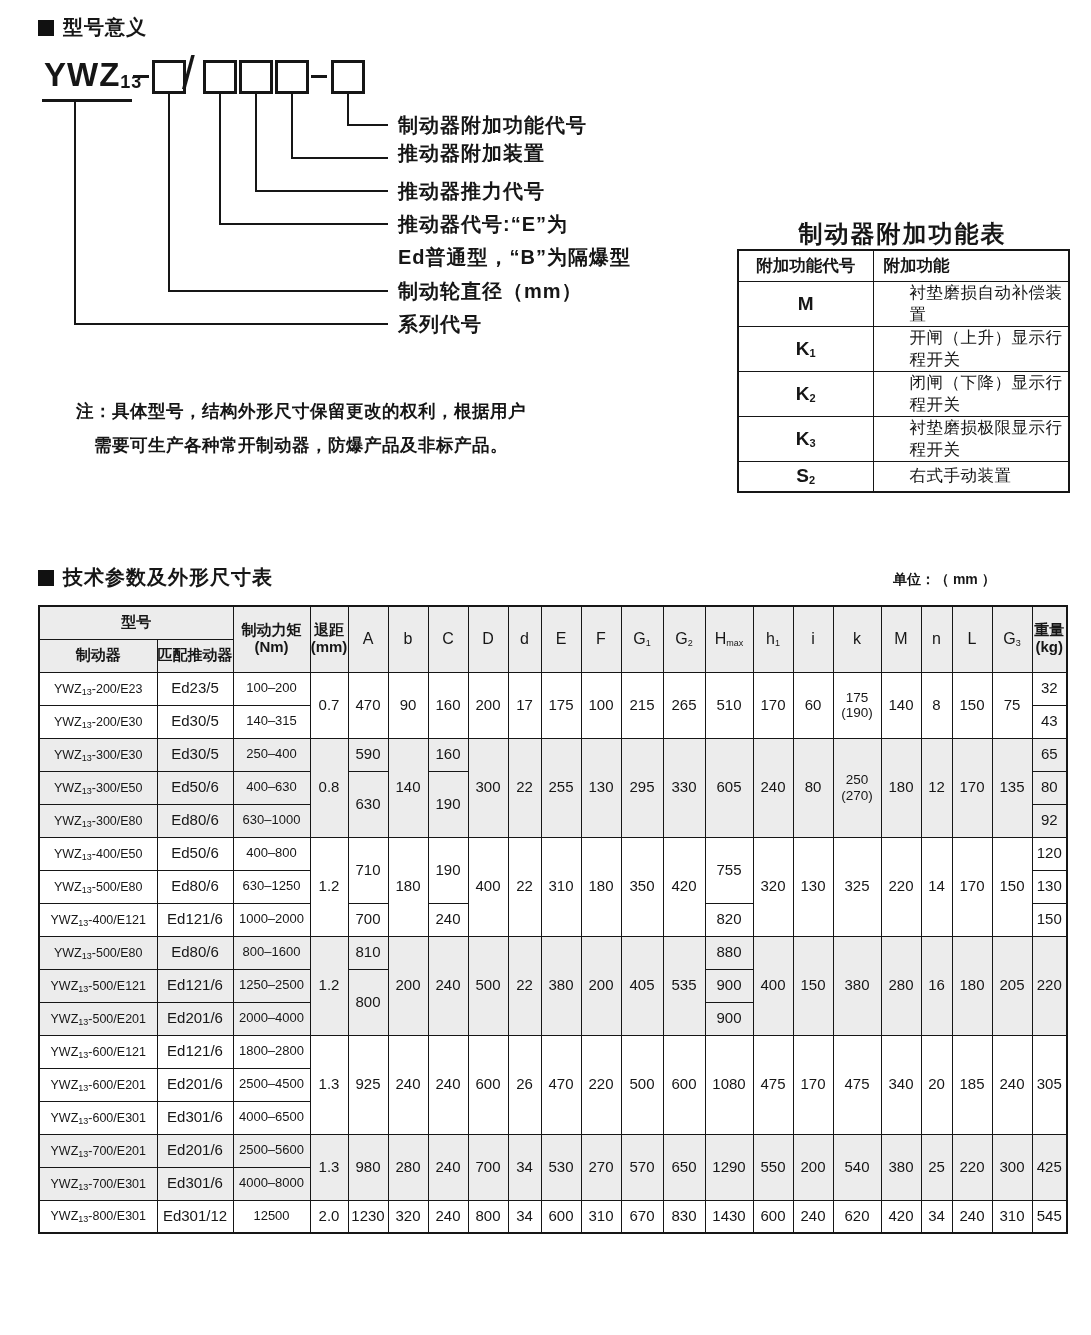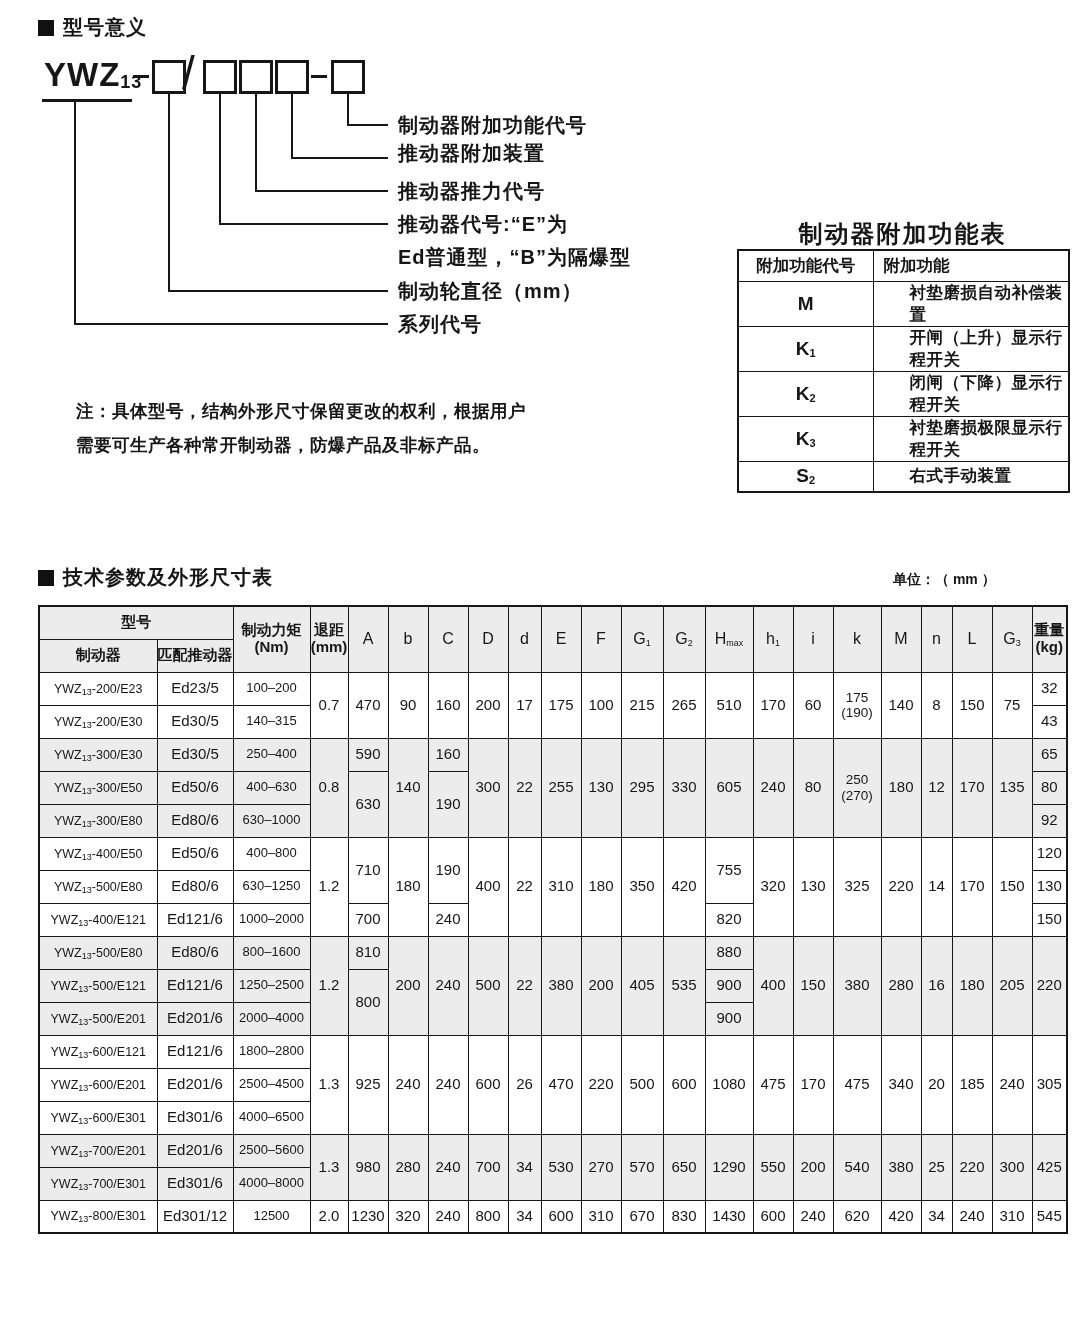--- a/index.html
+++ b/index.html
@@ -24,24 +24,24 @@
   
   .func-title{position:absolute;left:737px;top:218px;width:331px;text-align:center;
               font-size:24px;font-weight:700;letter-spacing:2px;}
   #func-table{position:absolute;left:737px;top:249px;width:331px;border-collapse:collapse;
               table-layout:fixed;border:2px solid #161616;}
   #func-table th,#func-table td{border:1px solid #161616;height:29.5px;padding:0;vertical-align:middle;}
   #func-table th{font-size:16.5px;font-weight:700;text-align:center;}
   #func-table th.l,#func-table td.func{text-align:left;padding-left:10px;}
   #func-table td.code{text-align:center;font-size:19px;font-weight:600;}
   #func-table td.code sub{font-size:11px;vertical-align:baseline;position:relative;top:2px;}
-  #func-table td.func{font-size:16.5px;font-weight:700;letter-spacing:0.5px;padding-left:36px;}
+  #func-table td.func{font-size:16.5px;font-weight:400;letter-spacing:0.5px;padding-left:36px;}
 
   
-  .note1{position:absolute;left:76px;top:394px;font-size:17.5px;font-weight:600;line-height:34px;letter-spacing:0.5px;}
+  .note1{position:absolute;left:76px;top:394px;font-size:17.5px;font-weight:600;line-height:34px;letter-spacing:0.5px;text-align:center;}
   .note2{position:absolute;left:38px;top:1252px;font-size:18px;font-weight:600;letter-spacing:0.5px;}
   .unit{position:absolute;left:893px;top:571px;font-size:14px;font-weight:600;}
 
   
   #spec-table{position:absolute;left:38px;top:605px;width:1025px;border-collapse:collapse;
               table-layout:fixed;border:2px solid #161616;}
   #spec-table th,#spec-table td{border:1px solid #161616;padding:0;text-align:center;
               vertical-align:middle;line-height:1.12;}
   #spec-table thead tr{height:33px;}
   #spec-table tbody tr{height:33px;}

